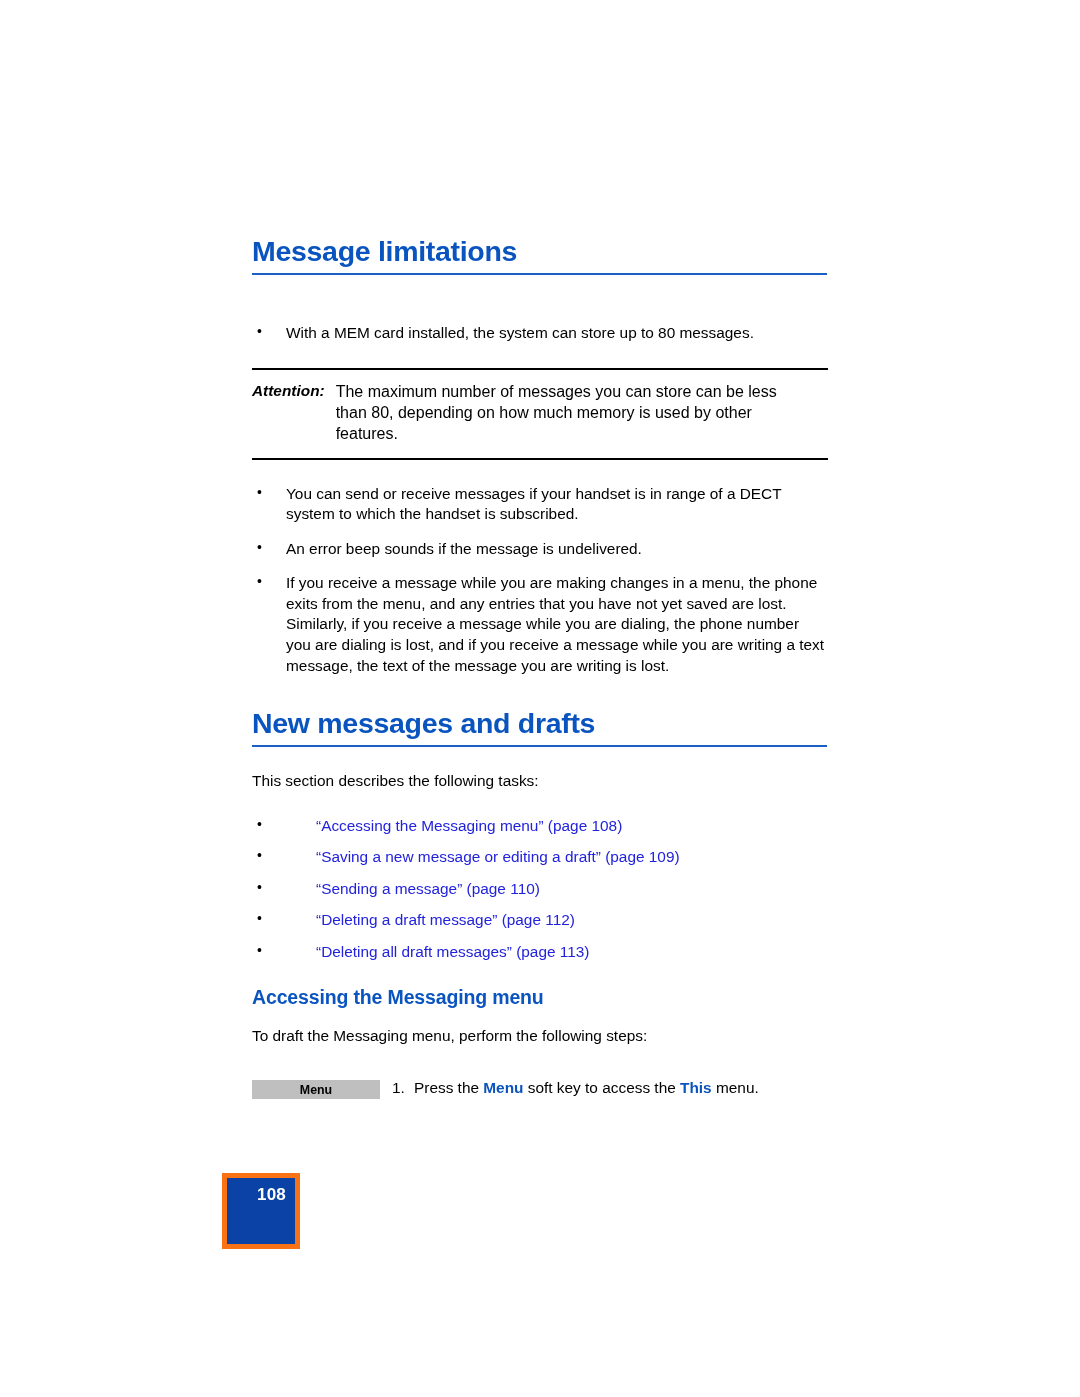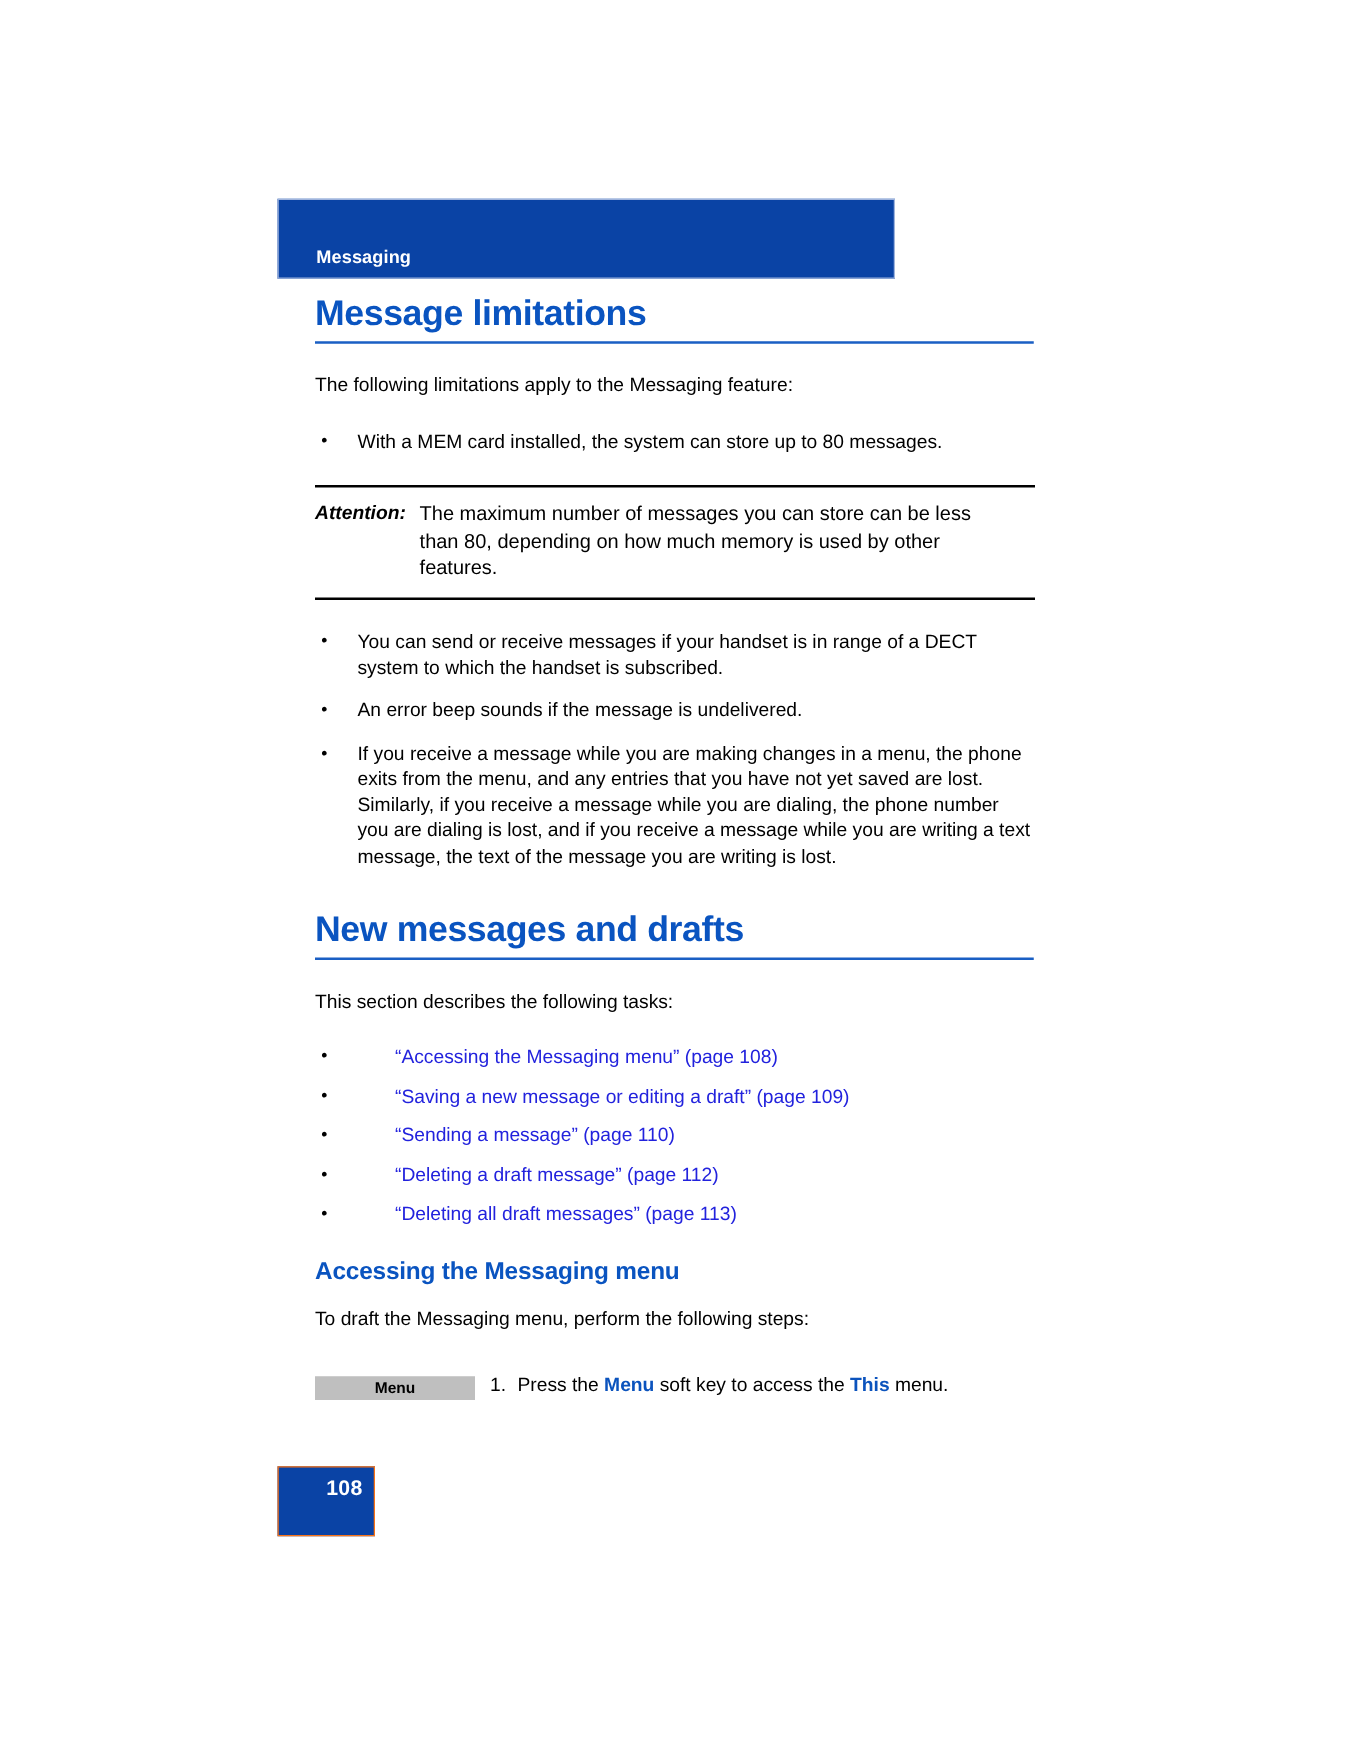--- a/index.html
+++ b/index.html
@@ -180,23 +180,23 @@
     color: #0b53bd;
     font-weight: bold;
   }
 
   
   .folio {
     position: absolute;
     left: 222px;
     top: 1173px;
     width: 78px;
-    height: 56px;
+    height: 76px;
     background: #0a43a5;
-    border: 1px solid #f97316;
+    border: 5px solid #f97316;
     box-sizing: border-box;
   }
   .folio-num {
     position: absolute;
     right: 9px;
     top: 7px;
     color: #ffffff;
     font-size: 17px;
     font-weight: bold;
     letter-spacing: 0.2px;
@@ -204,31 +204,27 @@
 
   .gap-sm { height: 18px; }
   .gap-md { height: 24px; }
   .gap-lg { height: 32px; }
 </style>
 </head>
 <body>
 
 <div class="page">
 
-  <div class="header-band">
-    <span class="header-band-label">Messaging</span>
-  </div>
 
   <div class="content">
 
     <h1 class="h1">Message limitations</h1>
 
     <div class="gap-md"></div>
 
-    <p class="body">The following limitations apply to the Messaging feature:</p>
 
     <div class="gap-md"></div>
 
     <ul class="bullets">
       <li>With a MEM card installed, the system can store up to 80 messages.</li>
     </ul>
 
     <div class="gap-md"></div>
 
     <div class="attention">

